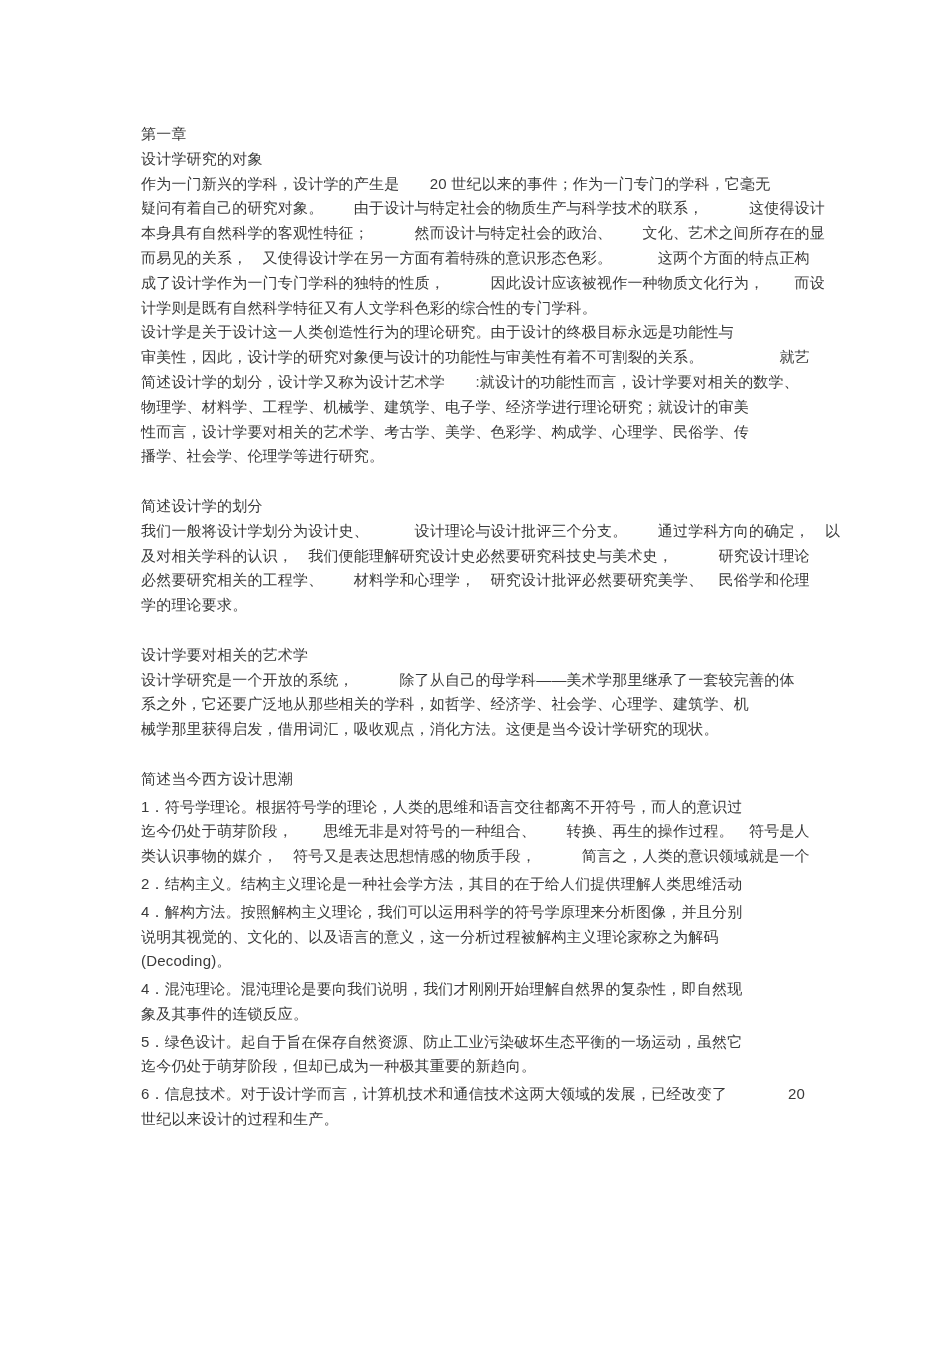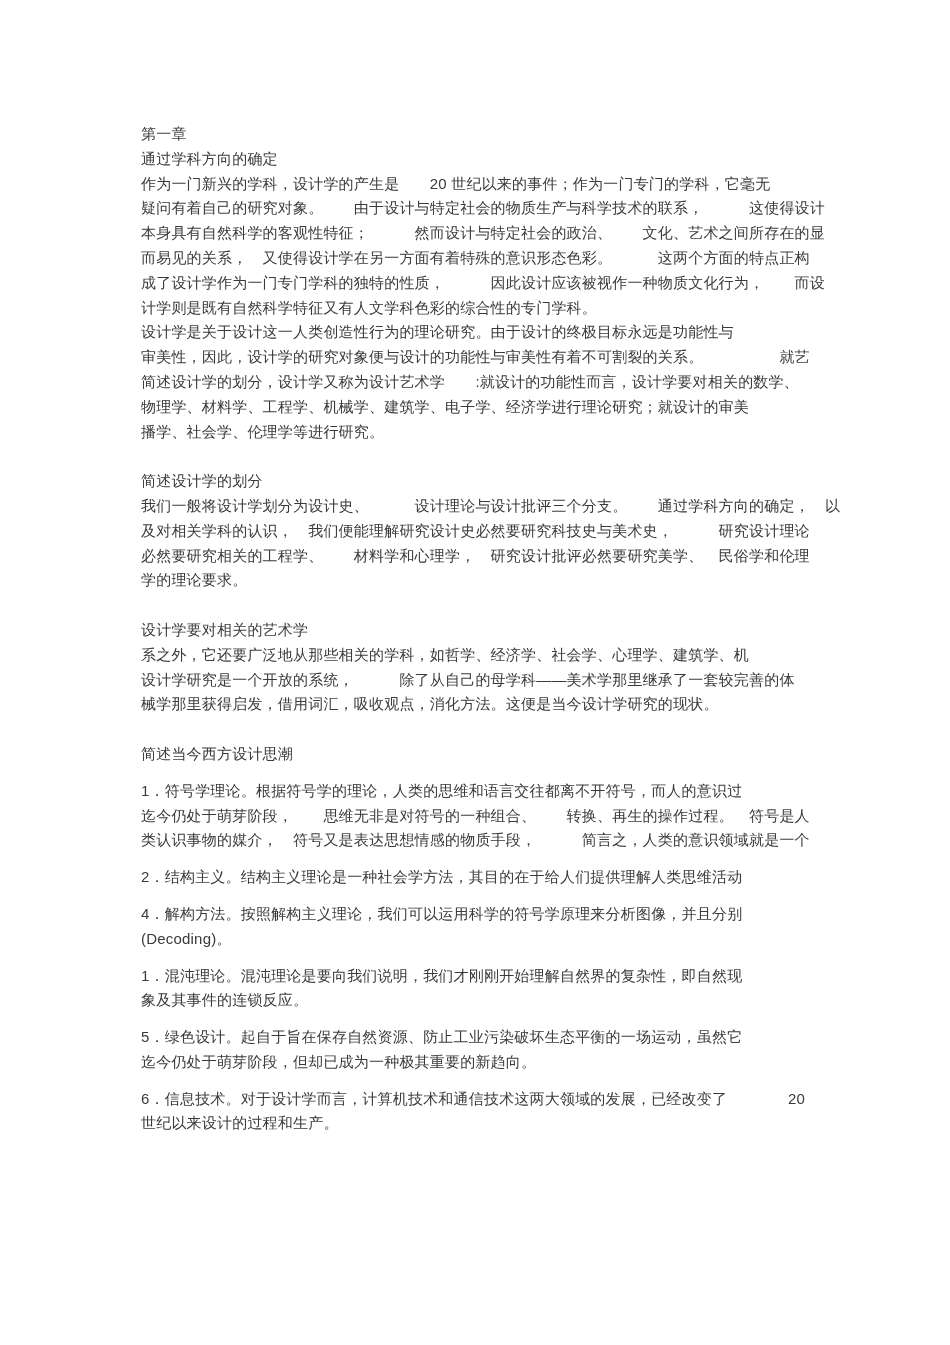--- a/index.html
+++ b/index.html
@@ -29,60 +29,62 @@
     color: #3a3a3a;
   }
   .line {
     height: 24.8px;
     line-height: 24.8px;
     font-size: 15px;
     white-space: pre;
     letter-spacing: 0.2px;
   }
   .item {
-    margin-top: 12px;
+    margin-top: 3px;
   }
 </style>
 </head>
 <body>
 
 <div class="page">
   <div class="doc">
     <div class="line">第一章</div>
-    <div class="line">通过学科方向的确定</div>
+    <div class="line">设计学研究的对象</div>
     <div class="line">作为一门新兴的学科，设计学的产生是　　20 世纪以来的事件；作为一门专门的学科，它毫无</div>
     <div class="line">疑问有着自己的研究对象。　　由于设计与特定社会的物质生产与科学技术的联系，　　　这使得设计</div>
     <div class="line">本身具有自然科学的客观性特征；　　　然而设计与特定社会的政治、　　文化、艺术之间所存在的显</div>
     <div class="line">而易见的关系，　又使得设计学在另一方面有着特殊的意识形态色彩。　　　这两个方面的特点正构</div>
     <div class="line">成了设计学作为一门专门学科的独特的性质，　　　因此设计应该被视作一种物质文化行为，　　而设</div>
     <div class="line">计学则是既有自然科学特征又有人文学科色彩的综合性的专门学科。</div>
     <div class="line">设计学是关于设计这一人类创造性行为的理论研究。由于设计的终极目标永远是功能性与</div>
     <div class="line">审美性，因此，设计学的研究对象便与设计的功能性与审美性有着不可割裂的关系。　　　　　就艺</div>
     <div class="line">简述设计学的划分，设计学又称为设计艺术学　　:就设计的功能性而言，设计学要对相关的数学、</div>
     <div class="line">物理学、材料学、工程学、机械学、建筑学、电子学、经济学进行理论研究；就设计的审美</div>
+    <div class="line">性而言，设计学要对相关的艺术学、考古学、美学、色彩学、构成学、心理学、民俗学、传</div>
     <div class="line">播学、社会学、伦理学等进行研究。</div>
     <div class="line"></div>
     <div class="line">简述设计学的划分</div>
     <div class="line">我们一般将设计学划分为设计史、　　　设计理论与设计批评三个分支。　　通过学科方向的确定，　以</div>
     <div class="line">及对相关学科的认识，　我们便能理解研究设计史必然要研究科技史与美术史，　　　研究设计理论</div>
     <div class="line">必然要研究相关的工程学、　　材料学和心理学，　研究设计批评必然要研究美学、　民俗学和伦理</div>
     <div class="line">学的理论要求。</div>
     <div class="line"></div>
     <div class="line">设计学要对相关的艺术学</div>
+    <div class="line">设计学研究是一个开放的系统，　　　除了从自己的母学科——美术学那里继承了一套较完善的体</div>
     <div class="line">系之外，它还要广泛地从那些相关的学科，如哲学、经济学、社会学、心理学、建筑学、机</div>
-    <div class="line">设计学研究是一个开放的系统，　　　除了从自己的母学科——美术学那里继承了一套较完善的体</div>
     <div class="line">械学那里获得启发，借用词汇，吸收观点，消化方法。这便是当今设计学研究的现状。</div>
     <div class="line"></div>
     <div class="line">简述当今西方设计思潮</div>
     <div class="line item">1．符号学理论。根据符号学的理论，人类的思维和语言交往都离不开符号，而人的意识过</div>
     <div class="line">迄今仍处于萌芽阶段，　　思维无非是对符号的一种组合、　　转换、再生的操作过程。　符号是人</div>
     <div class="line">类认识事物的媒介，　符号又是表达思想情感的物质手段，　　　简言之，人类的意识领域就是一个</div>
     <div class="line item">2．结构主义。结构主义理论是一种社会学方法，其目的在于给人们提供理解人类思维活动</div>
     <div class="line item">4．解构方法。按照解构主义理论，我们可以运用科学的符号学原理来分析图像，并且分别</div>
+    <div class="line">说明其视觉的、文化的、以及语言的意义，这一分析过程被解构主义理论家称之为解码</div>
     <div class="line">(Decoding)。</div>
-    <div class="line item">1．混沌理论。混沌理论是要向我们说明，我们才刚刚开始理解自然界的复杂性，即自然现</div>
+    <div class="line item">4．混沌理论。混沌理论是要向我们说明，我们才刚刚开始理解自然界的复杂性，即自然现</div>
     <div class="line">象及其事件的连锁反应。</div>
     <div class="line item">5．绿色设计。起自于旨在保存自然资源、防止工业污染破坏生态平衡的一场运动，虽然它</div>
     <div class="line">迄今仍处于萌芽阶段，但却已成为一种极其重要的新趋向。</div>
     <div class="line item">6．信息技术。对于设计学而言，计算机技术和通信技术这两大领域的发展，已经改变了　　　　20</div>
     <div class="line">世纪以来设计的过程和生产。</div>
   </div>
 </div>
 
 </body></html>

